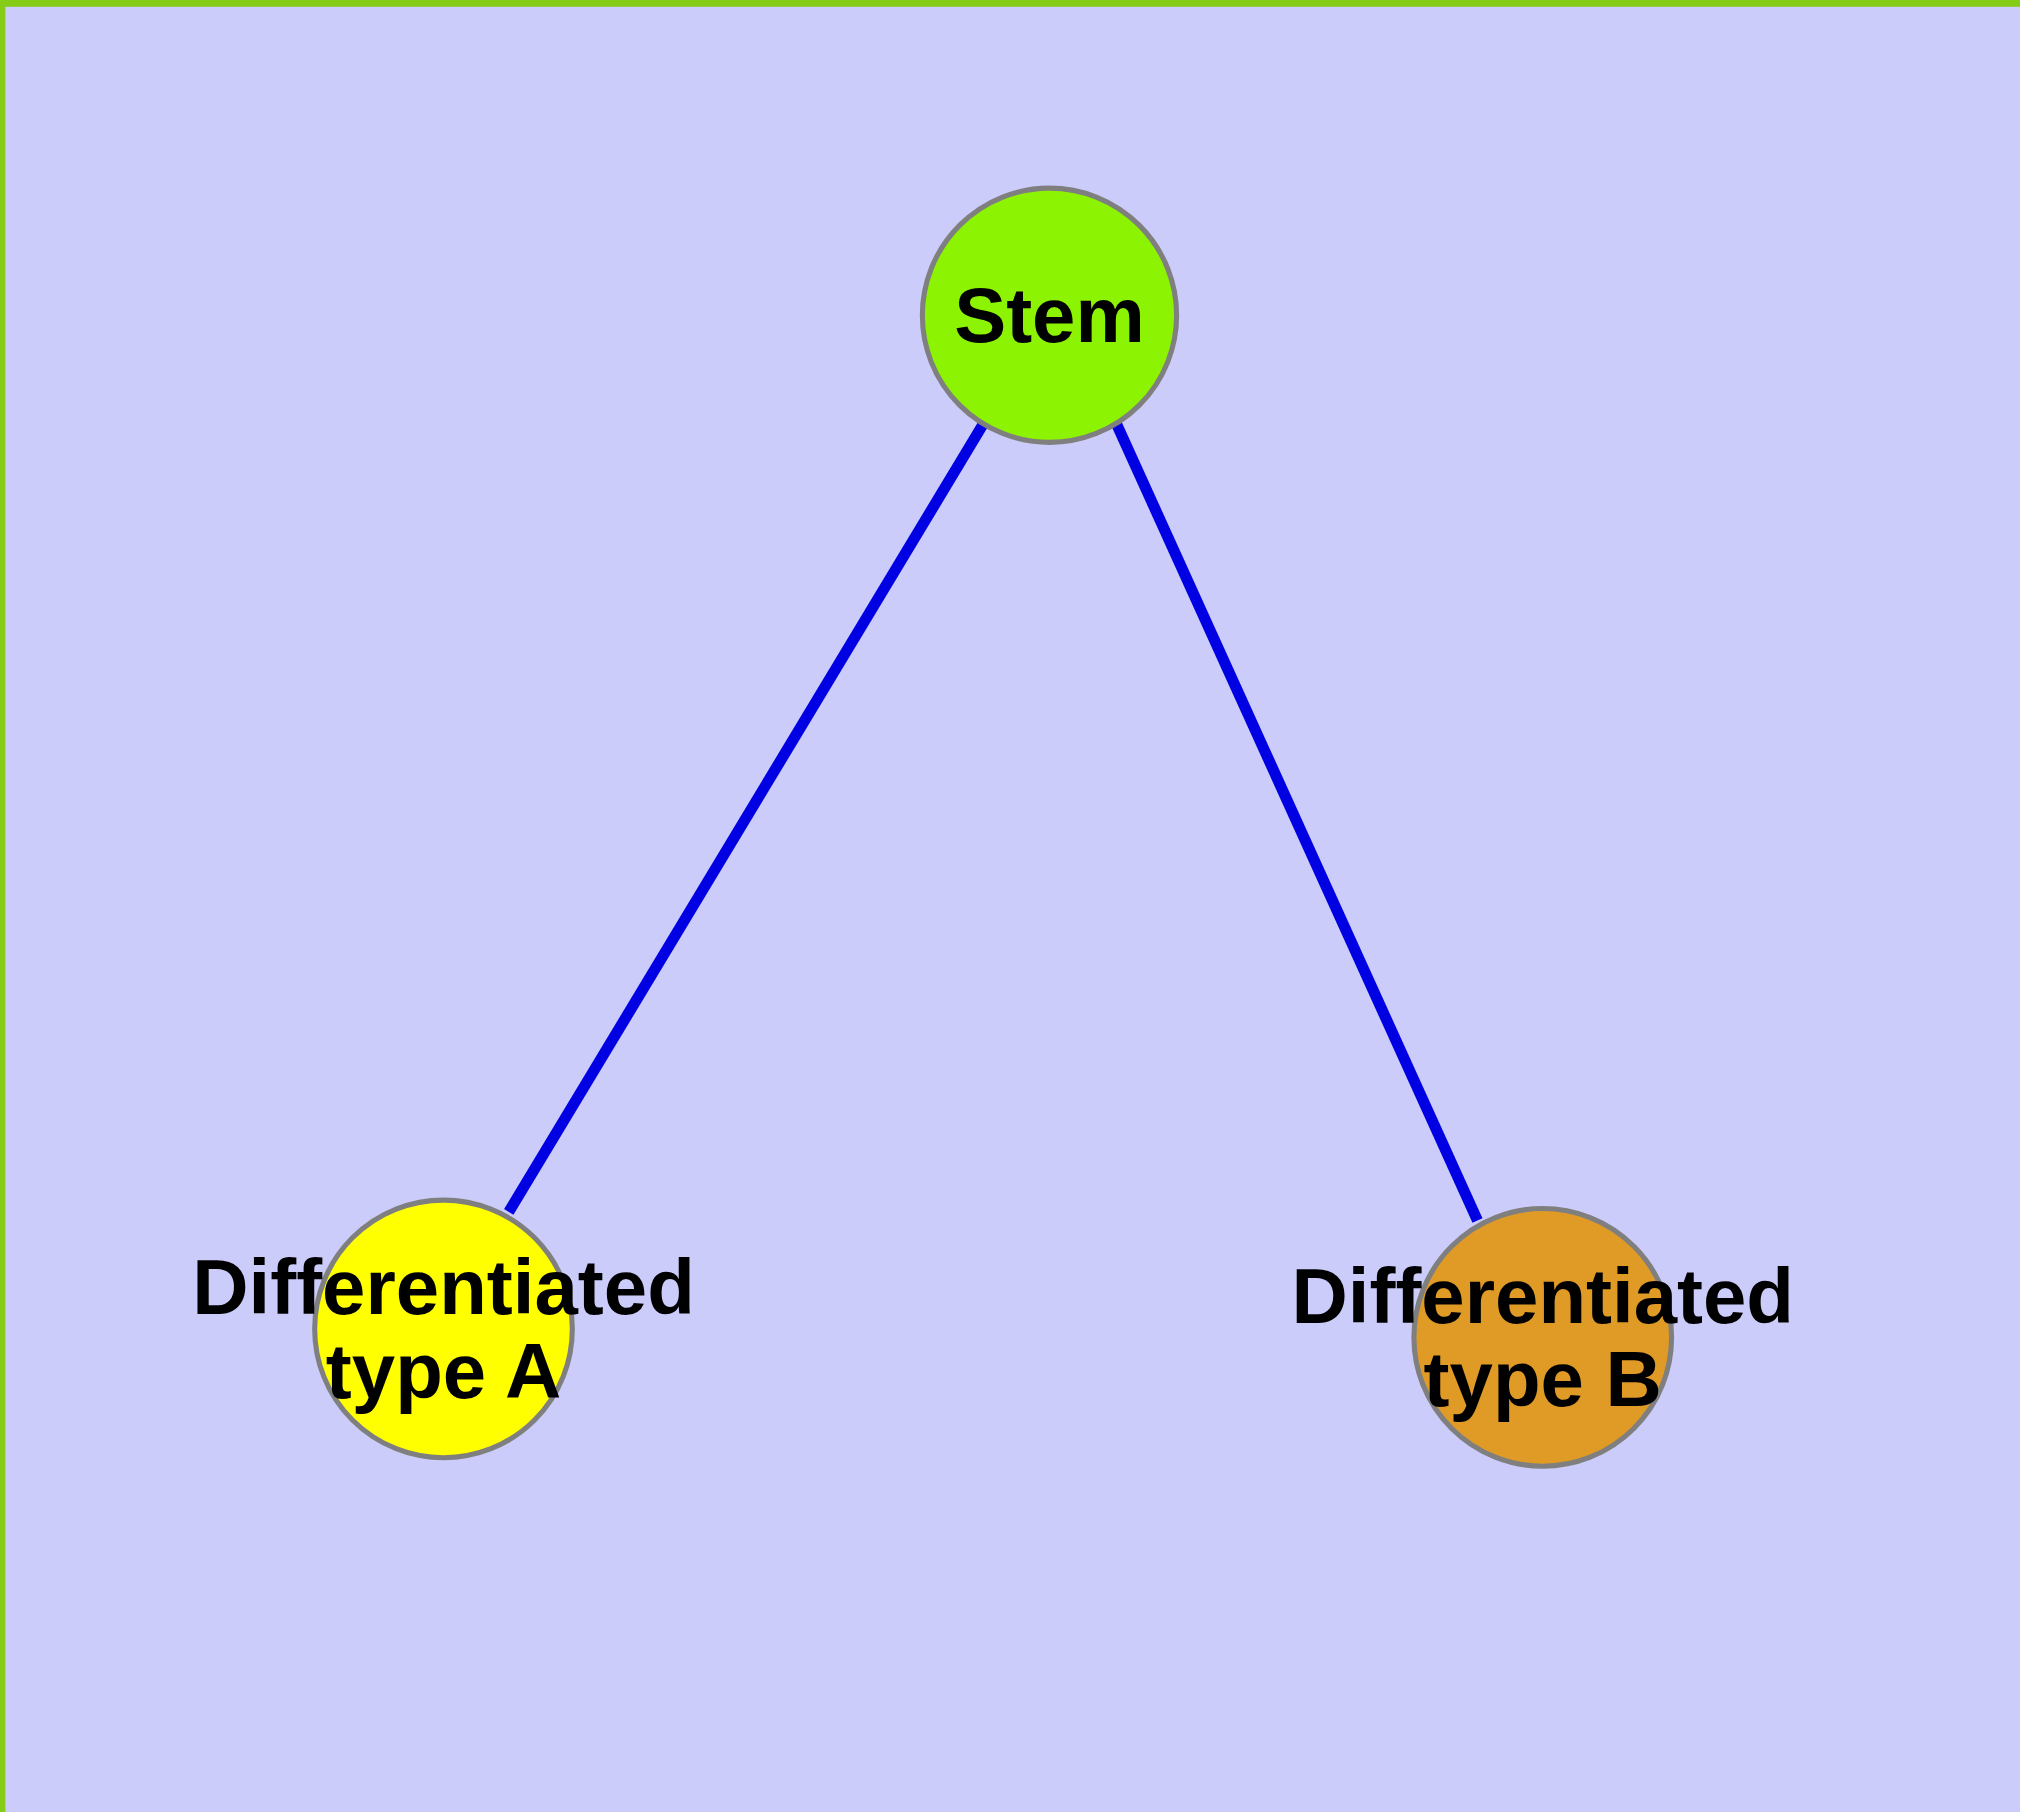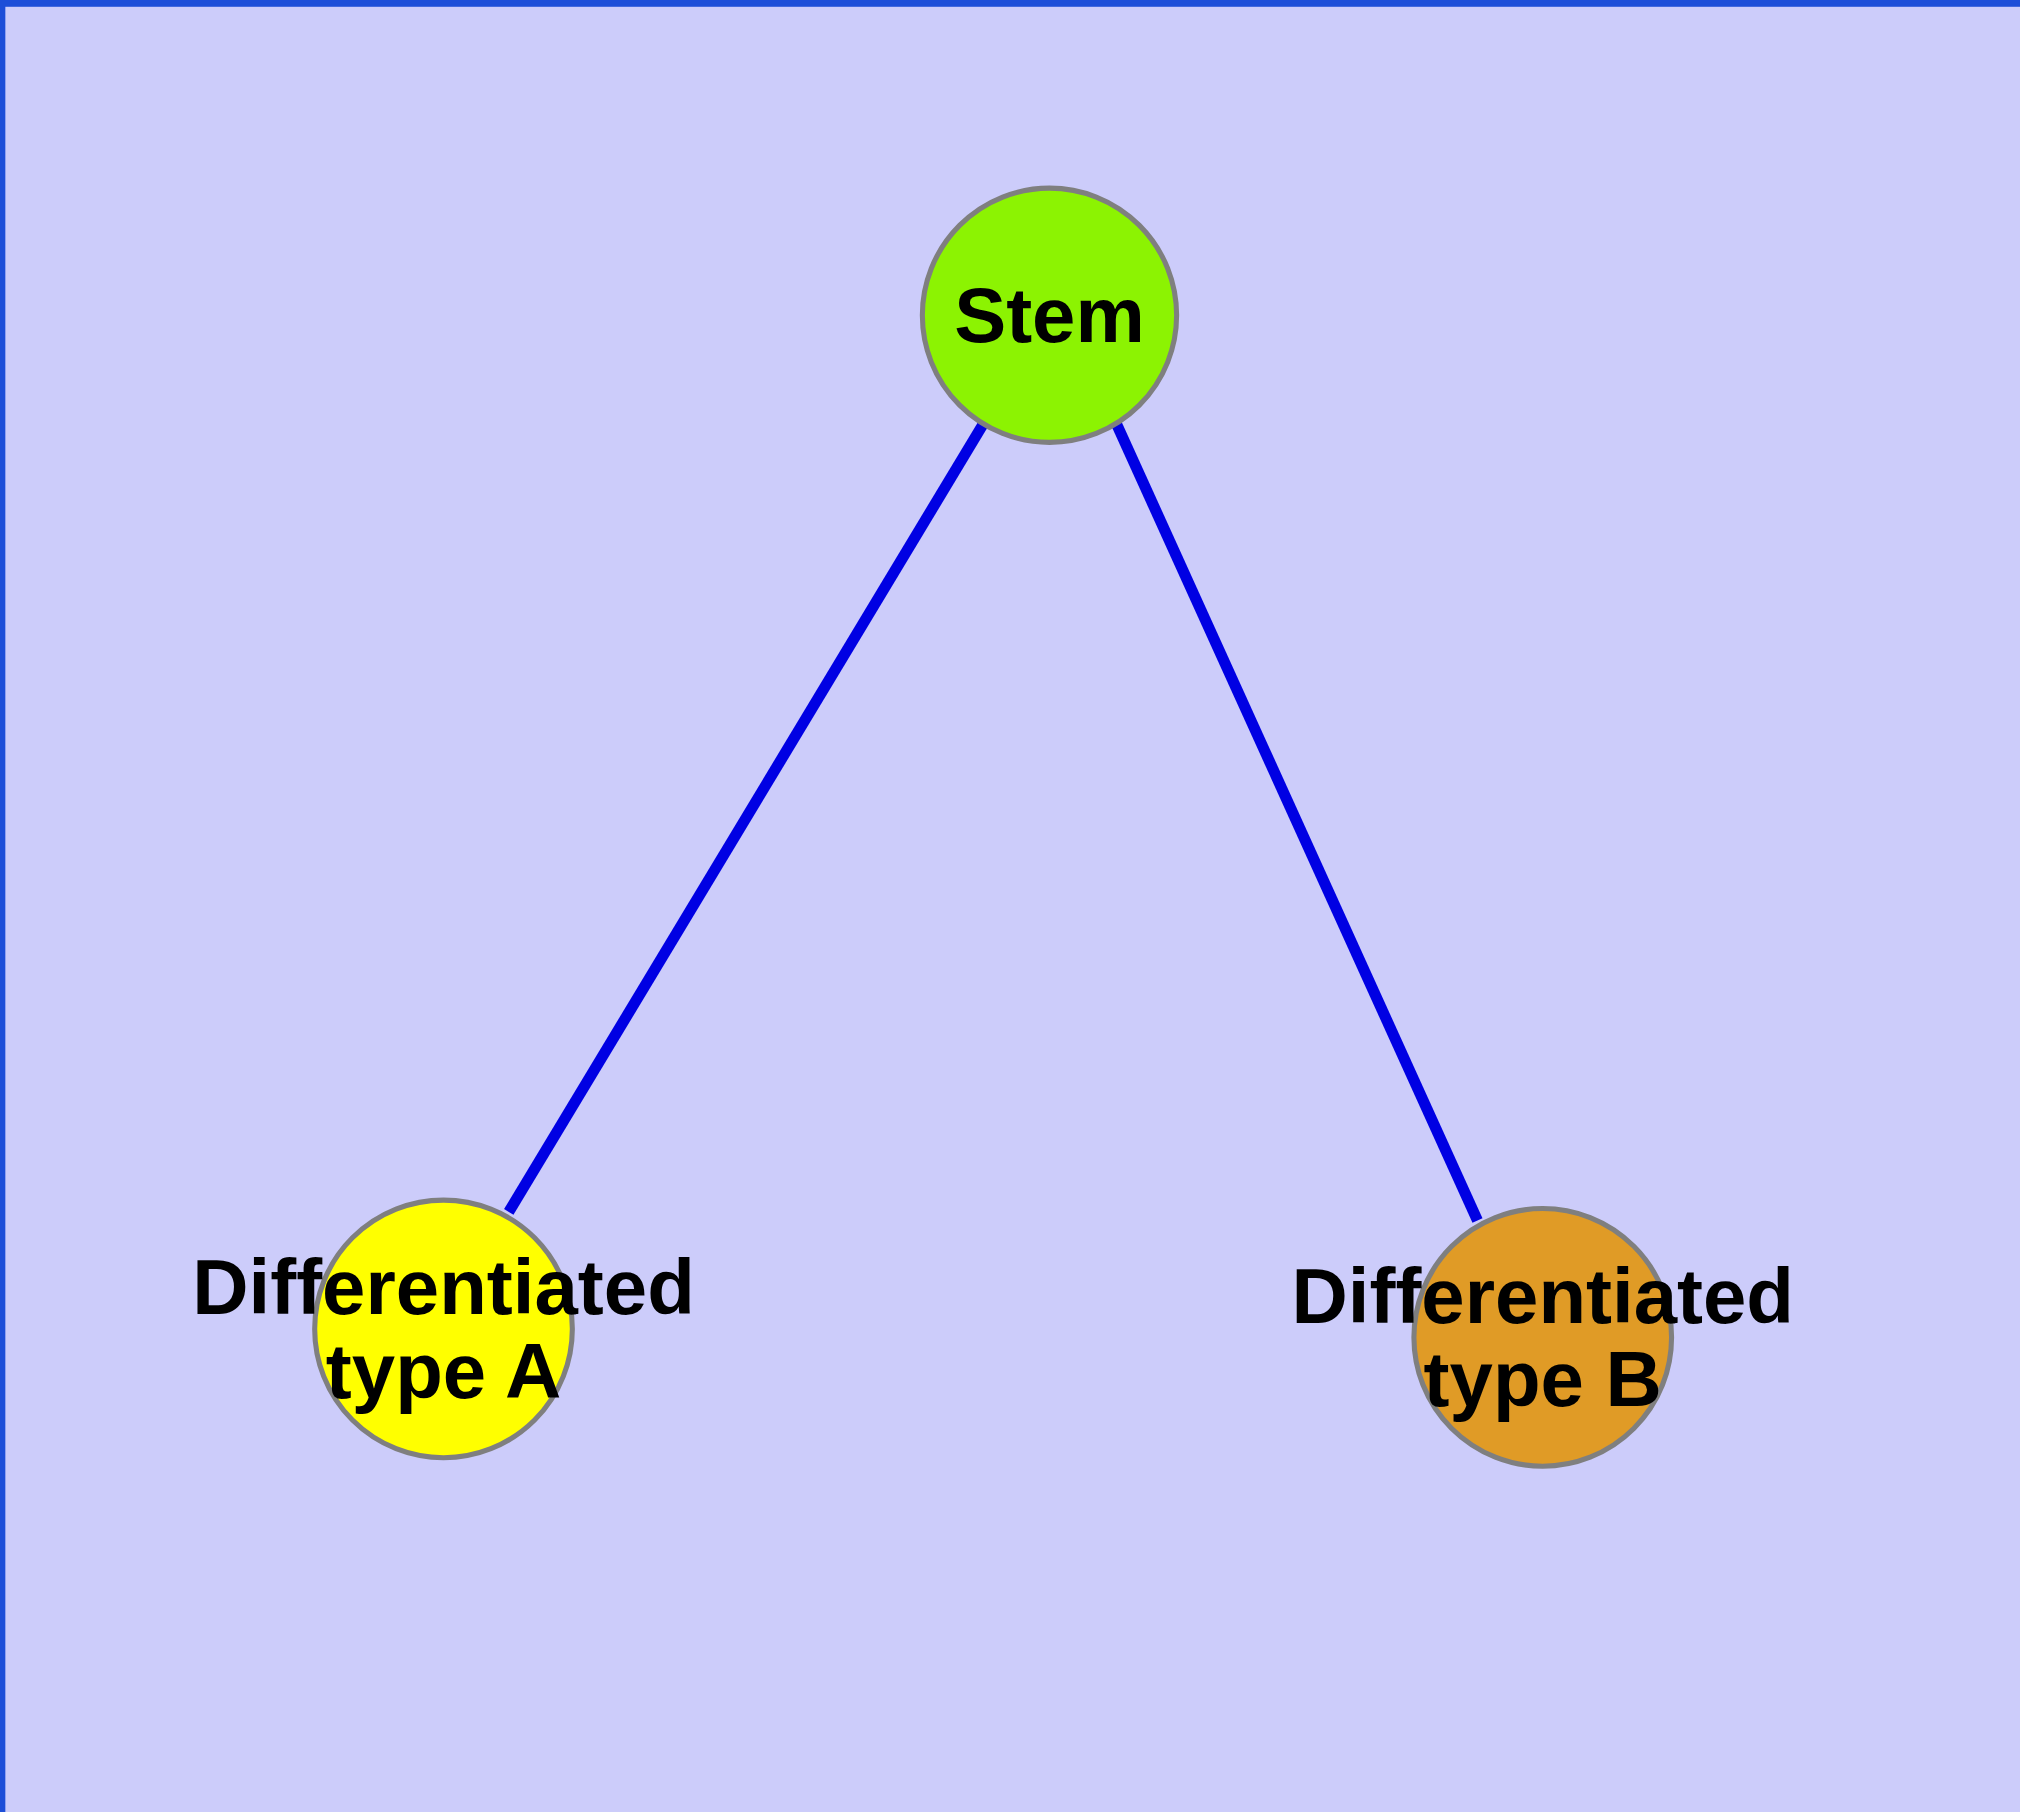--- a/index.html
+++ b/index.html
@@ -11,21 +11,21 @@
   body {
     width: 2021px;
     height: 1812px;
     overflow: hidden;
     font-family: "Liberation Sans", sans-serif;
   }
   #graph-canvas {
     position: relative;
     width: 2021px;
     height: 1812px;
-    background: #1d4ed8;
+    background: #84cc16;
     text-align: right;
   }
   #graph-svg {
     position: absolute;
     top: 0;
     left: 0;
     width: 2021px;
     height: 1812px;
     display: block;
   }

